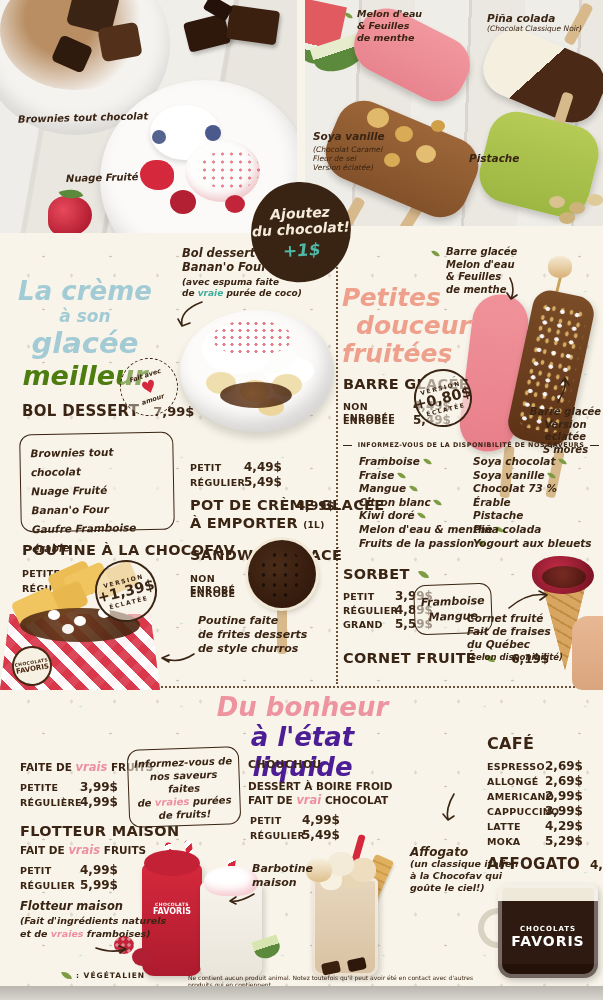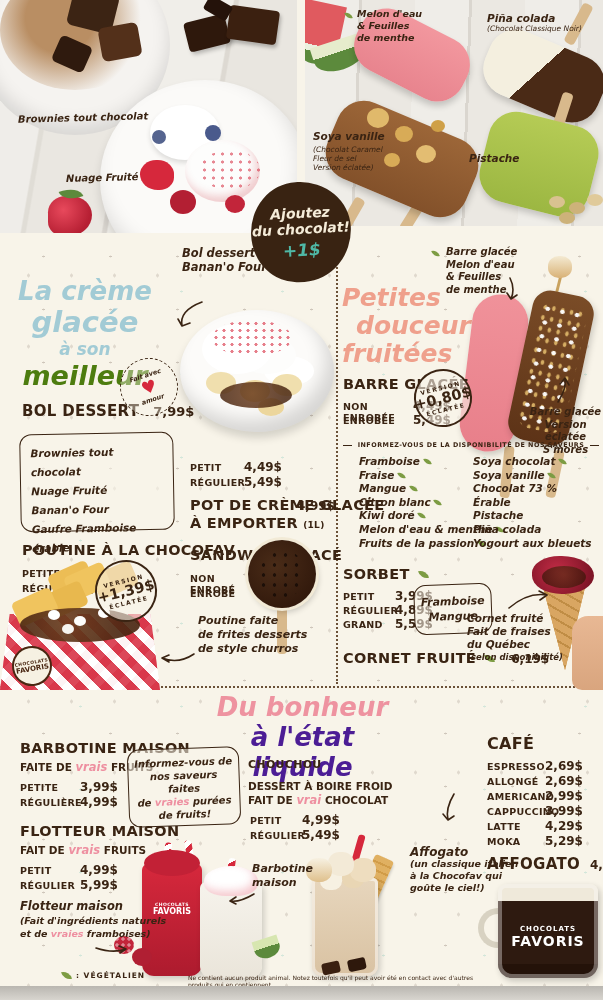--- a/index.html
+++ b/index.html
@@ -122,22 +122,22 @@
   </div>
 
   <div class="abs z5" style="left:251px;top:182px;width:100px;height:100px;background:#392312;border-radius:48% 52% 50% 46% / 52% 48% 54% 50%;display:flex;flex-direction:column;align-items:center;justify-content:center;color:#f5ecd9;transform:rotate(-3deg);">
     <div class="hand" style="color:#f5ecd9;font-size:14px;line-height:16px;">Ajoutez</div>
     <div class="hand" style="color:#f5ecd9;font-size:14px;line-height:16px;">du chocolat!</div>
     <div class="hand" style="color:#4fb8a6;font-size:17px;line-height:20px;margin-top:3px;">+1$</div>
   </div>
 
   <div class="abs z3 hand center" style="left:10px;top:276px;width:150px;color:#a2cbd5;">
     <div style="font-size:26px;line-height:30px;color:#a2cbd5;">La crème</div>
+    <div style="font-size:17px;line-height:21px;color:#a2cbd5;">à son</div>
     <div style="font-size:29px;line-height:33px;color:#a2cbd5;">glacée</div>
-    <div style="font-size:17px;line-height:21px;color:#a2cbd5;">à son</div>
     <div style="font-size:27px;line-height:32px;color:#4d7c0f;">meilleur</div>
   </div>
 
   <div class="abs z4" style="left:120px;top:358px;width:58px;height:58px;border:1.6px dashed #3a2413;border-radius:50%;transform:rotate(-18deg);display:flex;flex-direction:column;align-items:center;justify-content:center;background:rgba(248,244,233,.4);">
     <div class="hand" style="font-size:6.5px;">Fait avec</div>
     <div style="color:#d6283c;font-size:17px;line-height:17px;">♥</div>
     <div class="hand" style="font-size:6.5px;">amour</div>
   </div>
 
   <div class="abs z3 row" style="left:22px;top:402px;gap:14px;">
@@ -176,20 +176,24 @@
     <div class="abs" style="left:48px;top:22px;width:12px;height:10px;border-radius:50%;background:#fff;box-shadow:26px 6px 0 #fdfdfb, 50px -2px 0 #fff, 14px 14px 0 #f6f4ef;"></div>
     <div class="abs" style="left:12px;top:58px;width:40px;height:40px;border-radius:50%;border:2px solid #4a2712;background:#f6f1e2;display:flex;flex-direction:column;align-items:center;justify-content:center;transform:rotate(-10deg);">
       <div style="font-size:4.5px;font-weight:bold;letter-spacing:.4px;color:#4a2712;">CHOCOLATS</div>
       <div style="font-size:7px;font-weight:bold;color:#4a2712;">FAVORIS</div>
     </div>
   </div>
 
   <div class="abs z3 hand" style="left:182px;top:246px;font-size:11.5px;line-height:14px;">
     <div>Bol dessert</div>
     <div>Banan'o Four</div>
+    <div style="font-size:9px;line-height:11px;margin-top:3px;">
+      <div>(avec espuma faite</div>
+      <div><span>de </span><span style="color:#3fae9f;">vraie</span><span> purée de coco)</span></div>
+    </div>
   </div>
   <svg class="abs arrow" style="left:172px;top:300px;" width="36" height="30">
       <path d="M30,2 C14,8 8,16 10,26 M10,26 l-4,-7 M10,26 l8,-3"></path>
     </svg>
 
   <div class="abs z3" style="left:176px;top:300px;width:162px;height:138px;">
     <div class="abs" style="left:4px;top:10px;width:154px;height:122px;border-radius:50%;background:#fcfbf9;box-shadow:inset -8px -12px 18px rgba(0,0,0,.15), 0 6px 9px rgba(0,0,0,.14);"></div>
     <div class="abs" style="left:26px;top:24px;width:70px;height:50px;border-radius:50%;background:#fff;box-shadow:30px 6px 0 -6px #fdfdfc, 52px 22px 0 -10px #fff;"></div>
     <div class="abs" style="left:36px;top:20px;width:80px;height:36px;border-radius:50%;background:radial-gradient(rgba(214,40,60,.6) 1.4px, transparent 1.9px);background-size:8px 7px;"></div>
     <div class="abs" style="left:30px;top:72px;width:30px;height:22px;border-radius:50%;background:#f0dfae;box-shadow:34px 8px 0 #eed9a2, 66px 2px 0 #f0dfae, 50px 24px 0 -2px #ecd69c;"></div>
@@ -361,21 +365,20 @@
     <span class="slab" style="font-size:14.5px;">CORNET FRUITÉ</span>
     <span class="leaf" style="margin-left:4px;"></span>
     <span class="pr" style="margin-left:12px;">6,19$</span>
   </div>
 
   <div class="abs z3 hand center" style="left:205px;top:692px;width:195px;color:#ee93a0;">
     <div style="font-size:26px;line-height:30px;color:#ee93a0;">Du bonheur</div>
     <div style="font-size:26px;line-height:30px;color:#4c1d95;">à l'état liquide</div>
   </div>
 
-  <div class="abs z3 slab" style="left:20px;top:740px;font-size:14.5px;">BARBOTINE MAISON</div>
   <div class="abs z3" style="left:20px;top:760px;font-size:10.5px;font-weight:bold;">
     <span>FAITE DE </span><span class="hand" style="color:#ee8fa0;font-size:11.5px;">vrais</span><span> FRUITS</span>
   </div>
   <div class="abs z3 row" style="left:20px;top:780px;">
     <span class="sz" style="width:60px;">PETITE</span>
     <span class="pr">3,99$</span>
   </div>
   <div class="abs z3 row" style="left:20px;top:795px;">
     <span class="sz" style="width:60px;">RÉGULIÈRE</span>
     <span class="pr">4,99$</span>

